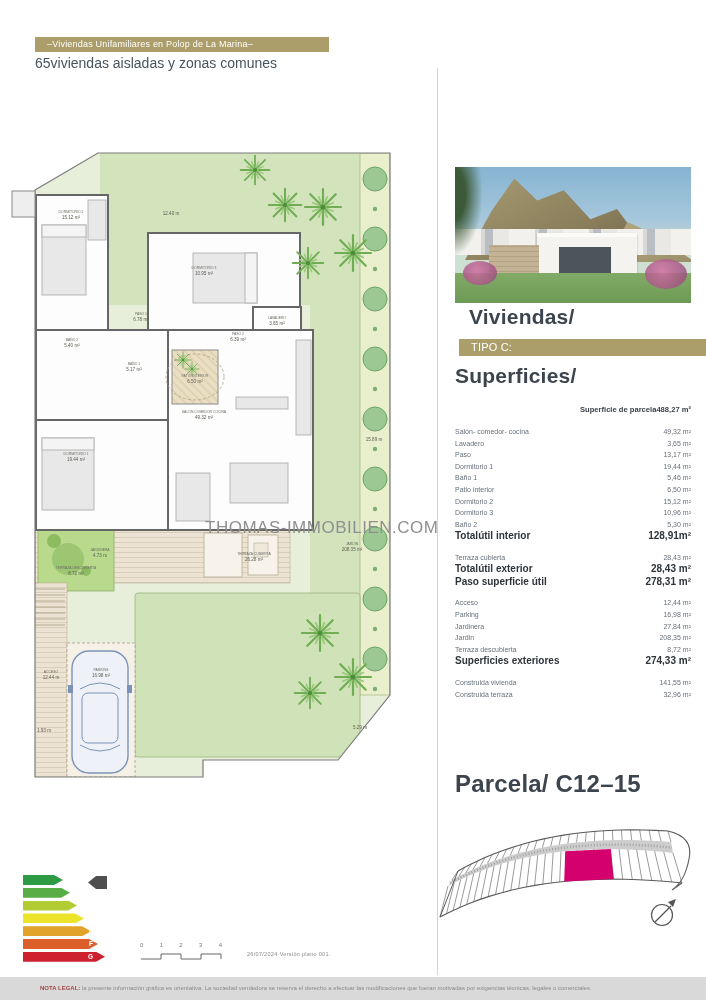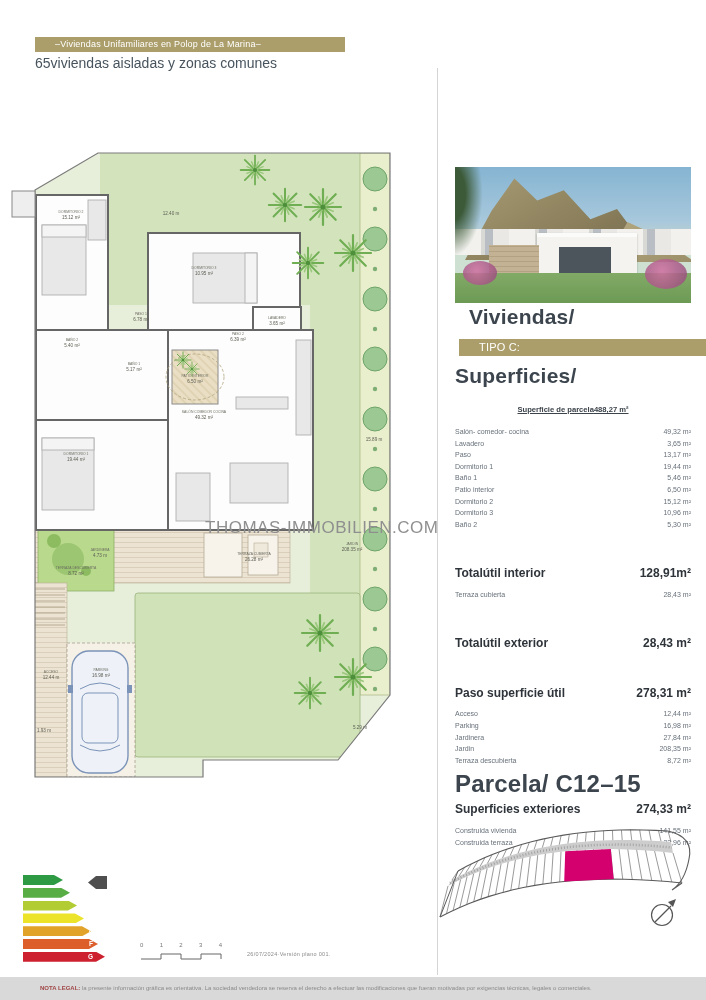--- a/index.html
+++ b/index.html
@@ -2,41 +2,41 @@
 <html><head>
 <meta charset="utf-8">
 <style>
   html,body{margin:0;padding:0;}
   body{width:706px;height:1000px;position:relative;background:#ffffff;
        font-family:"Liberation Sans", sans-serif;overflow:hidden;}
   .abs{position:absolute;}
 
   
   .gold-bar{background:#ab9e6a;color:#fff;font-size:9px;line-height:15px;
-            padding:0 20px;letter-spacing:.2px;}
+            padding:0 12px;letter-spacing:.2px;}
   #header-bar{left:35px;top:37px;width:270px;}
   #header-sub{left:35px;top:55px;font-size:14px;color:#47545e;}
 
   
   #divider{left:437px;top:68px;width:1px;height:907px;background:#d4d4d4;}
 
   
   #watermark{left:205px;top:487px;font-size:17px;color:#8f8f8f;letter-spacing:.5px;z-index:30;margin-top:31px;}
 
   
   .title{font-size:21px;font-weight:bold;color:#3c454e;letter-spacing:.2px;}
   #viviendas-title{left:455px;top:305px;margin-left:14px;}
   #tipo-bar{left:431px;top:339px;width:224px;font-size:11px;line-height:17px;margin-left:28px;}
   #superficies-title{left:455px;top:364px;}
   #surface-table{left:455px;top:404px;width:236px;}
   .srow{display:flex;justify-content:space-between;font-size:7px;line-height:11.6px;color:#67707a;}
-  .srow.bold{font-size:12px;font-weight:bold;color:#2e343a;line-height:12.5px;margin-top:37px;}
+  .srow.bold{font-size:10px;font-weight:bold;color:#2e343a;line-height:12.5px;}
   .sgroup{margin-bottom:9px;}
-  #parcel-row{display:flex;justify-content:center;font-size:7.6px;font-weight:bold;
-              color:#3c434b;line-height:12px;margin-bottom:10px;text-decoration:underline;}
+  #parcel-row{display:flex;justify-content:flex-end;font-size:7.6px;font-weight:bold;
+              color:#3c434b;line-height:12px;margin-bottom:10px;}
   #parcela-title{left:455px;top:770px;font-size:24px;}
 
   
   #photo{left:455px;top:167px;width:236px;height:136px;overflow:hidden;
          background:linear-gradient(180deg,#85b4d2 0%,#a8c8dc 40%,#c2d4cf 55%,#cde0d2 60%);}
   #photo .mountain{position:absolute;left:10px;top:8px;width:190px;height:85px;
      background:linear-gradient(150deg,#a89c74,#8a7e5b 60%,#6f664a);
      clip-path:polygon(0 100%,14% 42%,26% 4%,38% 30%,52% 18%,66% 52%,80% 40%,100% 100%);}
   #photo .ridge{position:absolute;left:150px;top:45px;width:90px;height:50px;
      background:linear-gradient(150deg,#b6ab83,#9a8f68);

